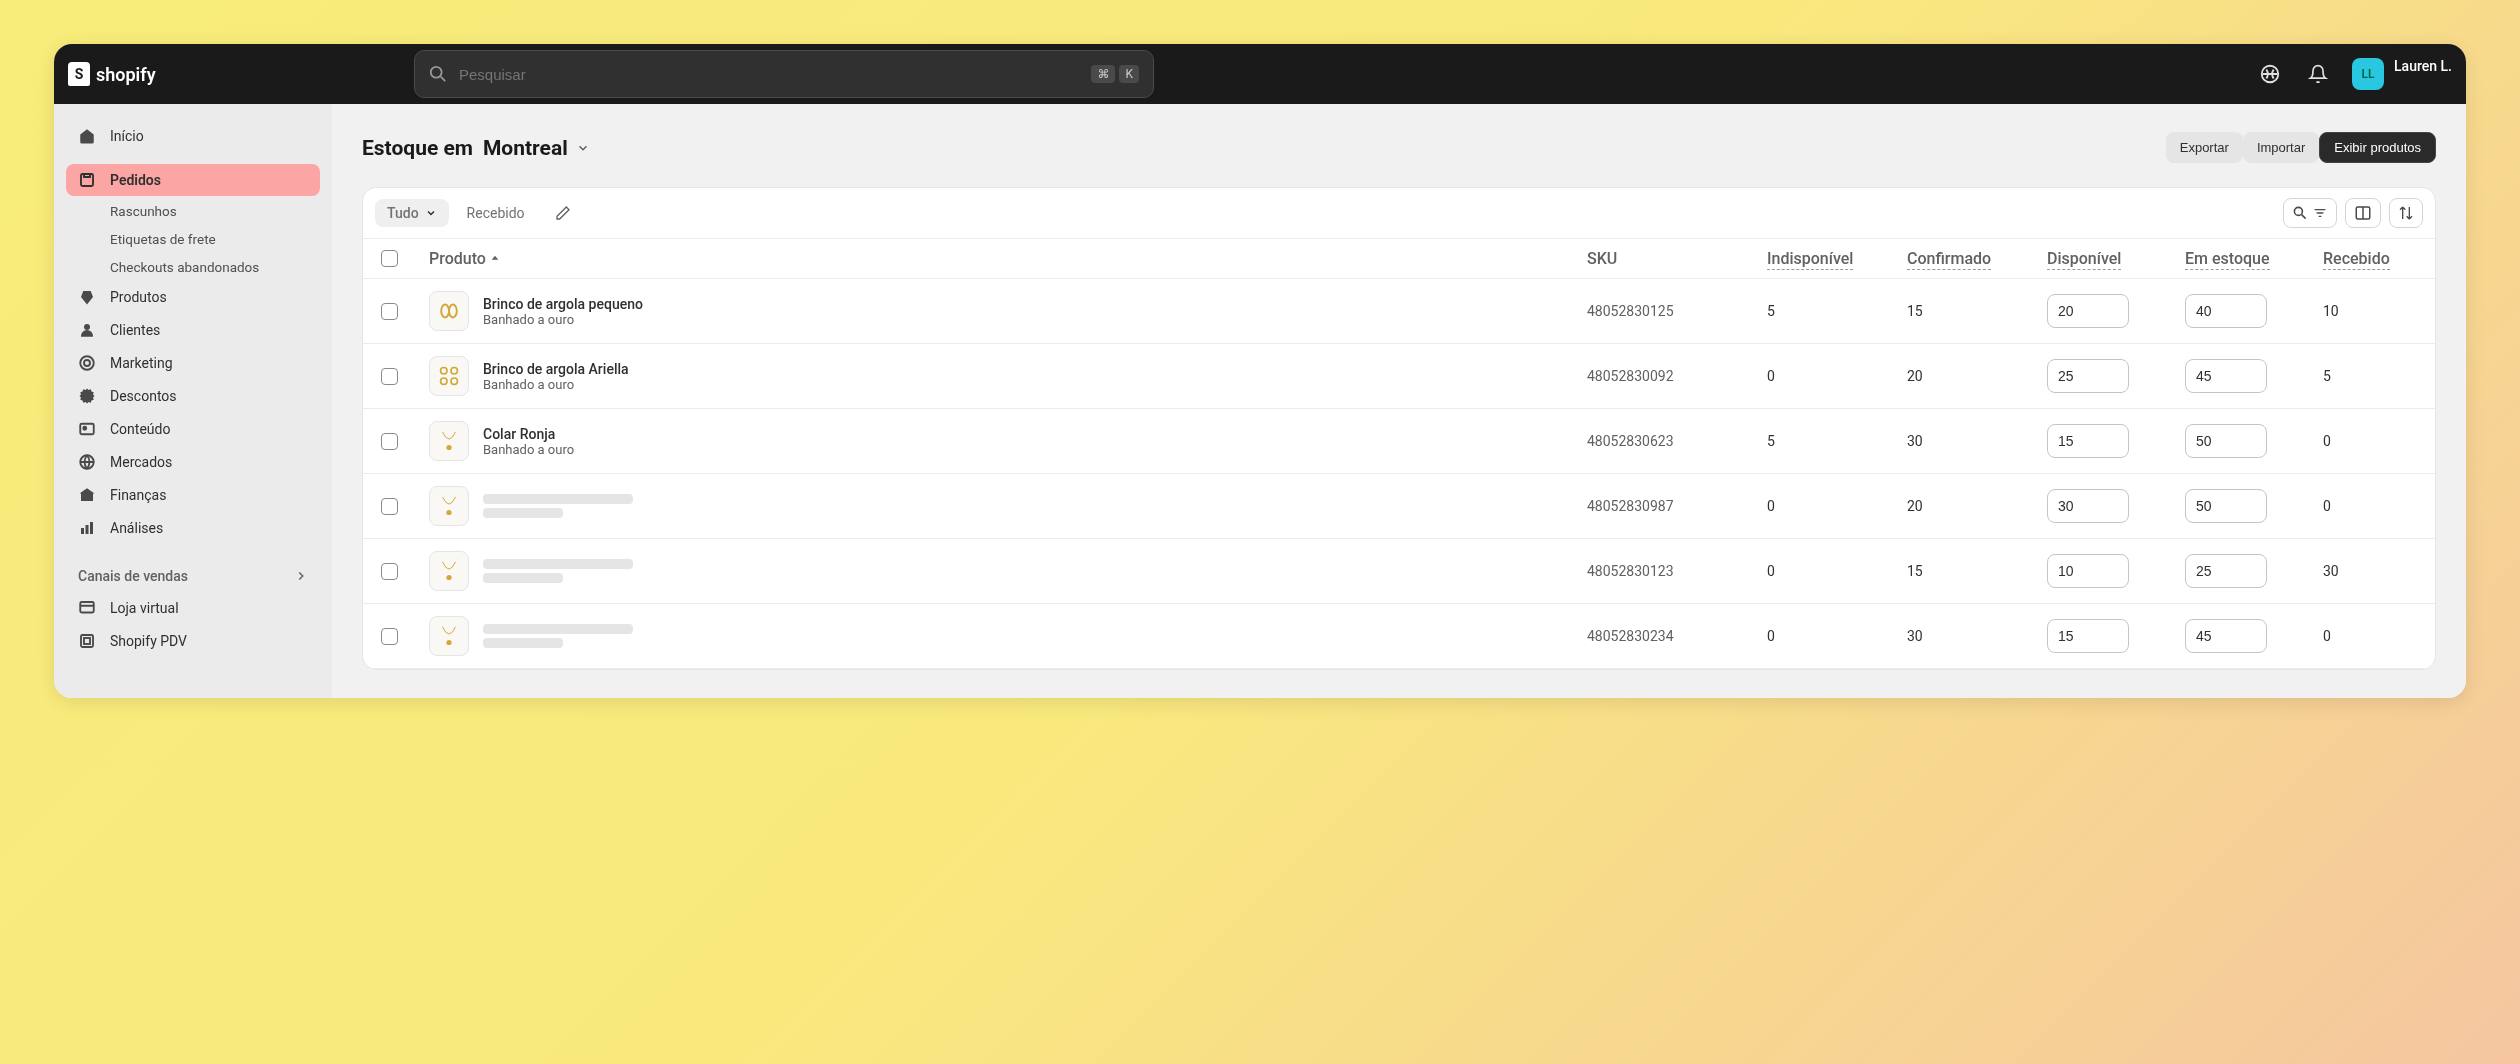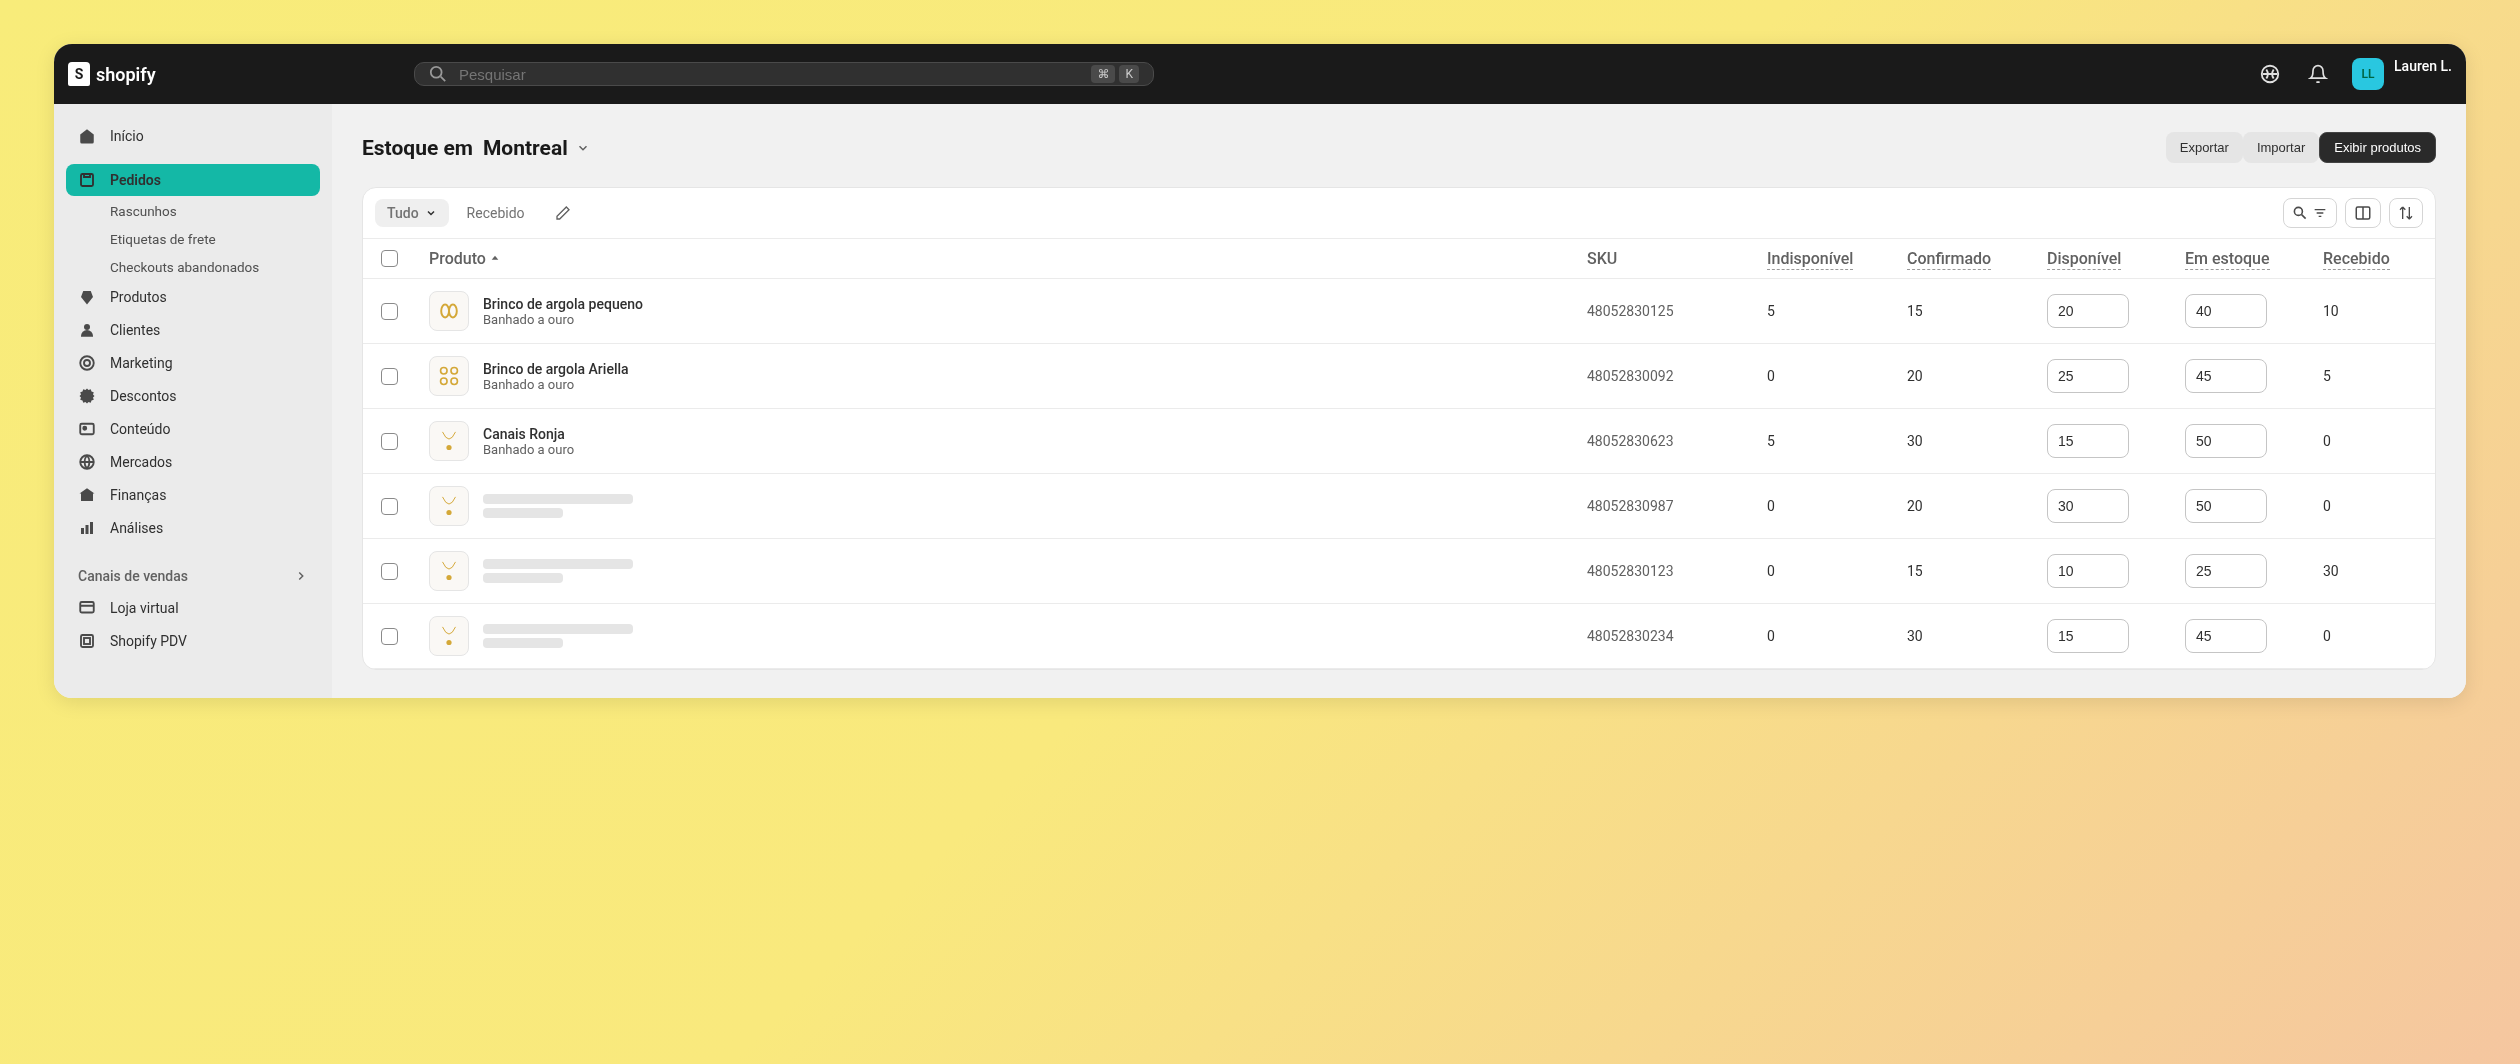--- a/index.html
+++ b/index.html
@@ -45,21 +45,21 @@
       font-weight: bold;
     }
     .search-container {
       flex: 0 0 740px;
       margin-left: 70px;
     }
     .search-bar {
       background: #303030;
       border: 1px solid #4a4a4a;
       border-radius: 10px;
-      height: 24px;
+      height: 48px;
       display: flex;
       align-items: center;
       padding: 0 14px;
       color: #999;
       gap: 12px;
     }
     .search-bar input {
       background: transparent;
       border: none;
       color: #ccc;
@@ -123,21 +123,21 @@
       align-items: center;
       gap: 14px;
       padding: 7px 12px;
       border-radius: 8px;
       font-size: 14px;
       color: #303030;
       cursor: pointer;
       margin-bottom: 1px;
     }
     .nav-item.active {
-      background: #14b8a6;
+      background: #fca5a5;
       font-weight: 600;
       margin-top: 12px;
     }
     .nav-icon {
       width: 18px;
       height: 18px;
       display: flex;
       align-items: center;
       justify-content: center;
       color: #4a4a4a;
@@ -597,21 +597,21 @@
               </div>
               <div class="col-product">
                 <div class="product-cell">
                   <div class="thumb">
                     <svg width="26" height="26" viewBox="0 0 40 40">
                       <path d="M10 6 Q20 28 30 6" fill="none" stroke="#d4a838" stroke-width="1.5"></path>
                       <circle cx="20" cy="30" r="4" fill="#d4a838"></circle>
                     </svg>
                   </div>
                   <div class="product-info">
-                    <div class="name">Canais Ronja</div>
+                    <div class="name">Colar Ronja</div>
                     <div class="variant">Banhado a ouro</div>
                   </div>
                 </div>
               </div>
               <div class="col-sku sku-text">48052830623</div>
               <div class="col-num">5</div>
               <div class="col-num">30</div>
               <div class="col-input"><input class="qty-input" value="15" style=""></div>
               <div class="col-input"><input class="qty-input" value="50" style=""></div>
               <div class="col-received">0</div>

